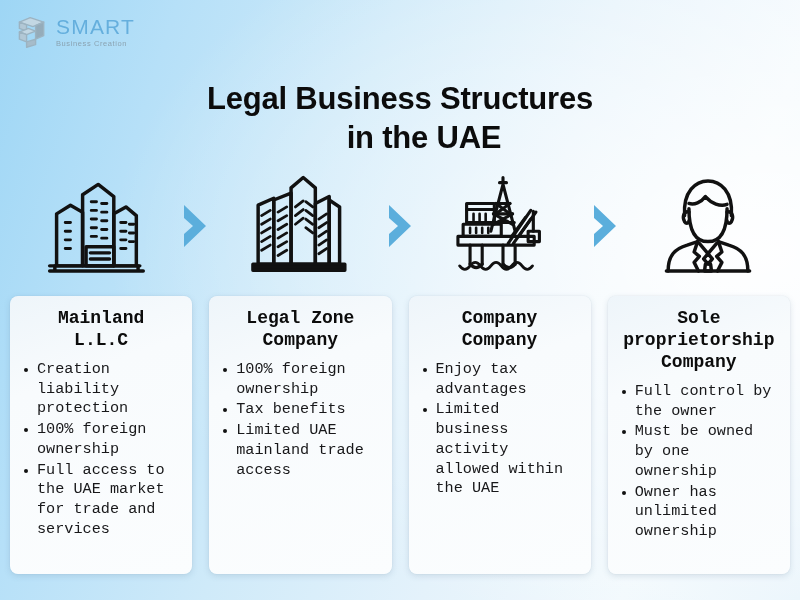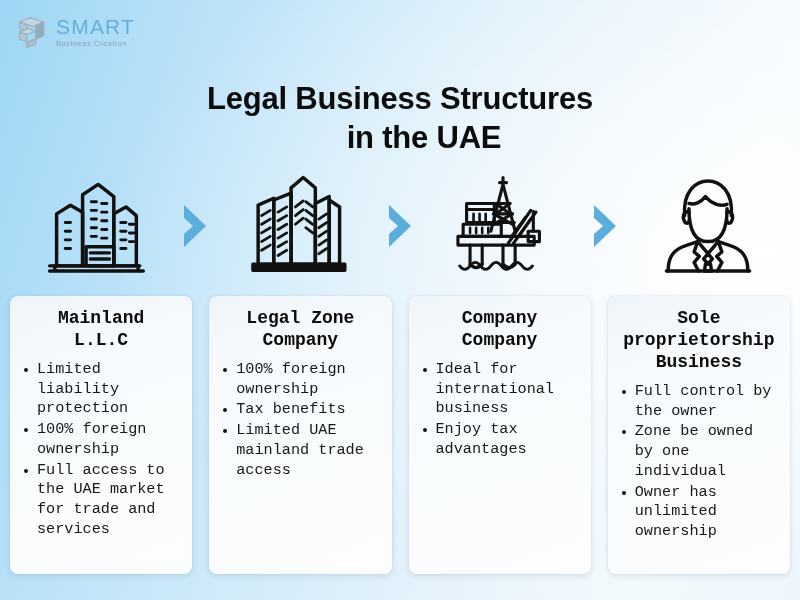--- a/index.html
+++ b/index.html
@@ -315,21 +315,21 @@
   </div>
 
   <div class="cards">
 
     <div class="card">
       <div class="card-title">
         <span>Mainland</span><br>
         <span>L.L.C</span>
       </div>
       <ul class="card-list">
-        <li>Limited liability protection</li>
+        <li>Creation liability protection</li>
         <li>100% foreign ownership</li>
         <li>Full access to the UAE market for trade and services</li>
       </ul>
     </div>
 
     <div class="card">
       <div class="card-title">
         <span>Legal Zone</span><br>
         <span>Company</span>
       </div>
@@ -339,32 +339,32 @@
         <li>Limited UAE mainland trade access</li>
       </ul>
     </div>
 
     <div class="card">
       <div class="card-title">
         <span>Company</span><br>
         <span>Company</span>
       </div>
       <ul class="card-list">
-        <li>Ideal for international business</li>
         <li>Enjoy tax advantages</li>
+        <li>Limited business activity allowed within the UAE</li>
       </ul>
     </div>
 
     <div class="card">
       <div class="card-title">
         <span>Sole</span><br>
-        <span>proprietorship Business</span>
+        <span>proprietorship Company</span>
       </div>
       <ul class="card-list">
         <li>Full control by the owner</li>
-        <li>Zone be owned by one individual</li>
+        <li>Must be owned by one ownership</li>
         <li>Owner has unlimited ownership</li>
       </ul>
     </div>
 
   </div>
 
 </div>
 
 </body></html>

